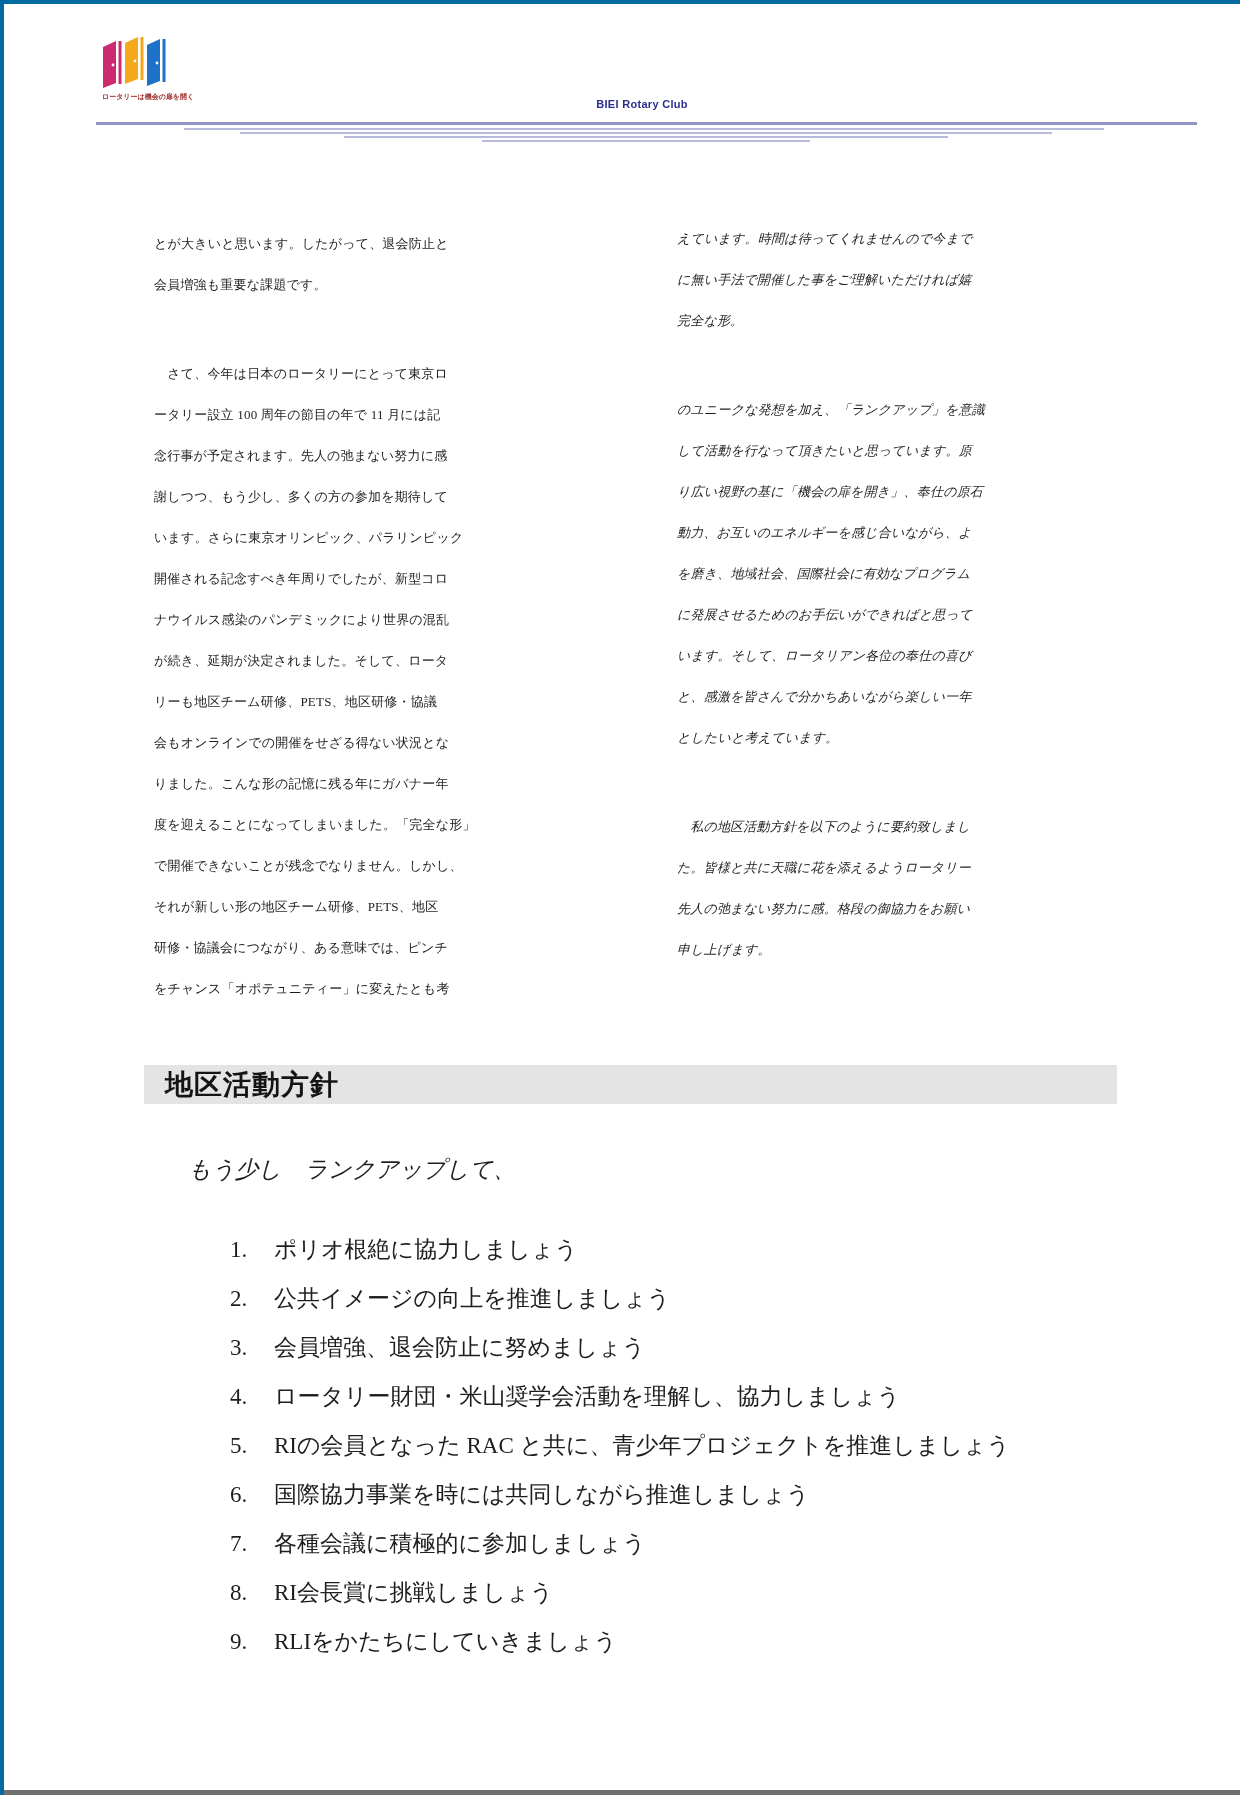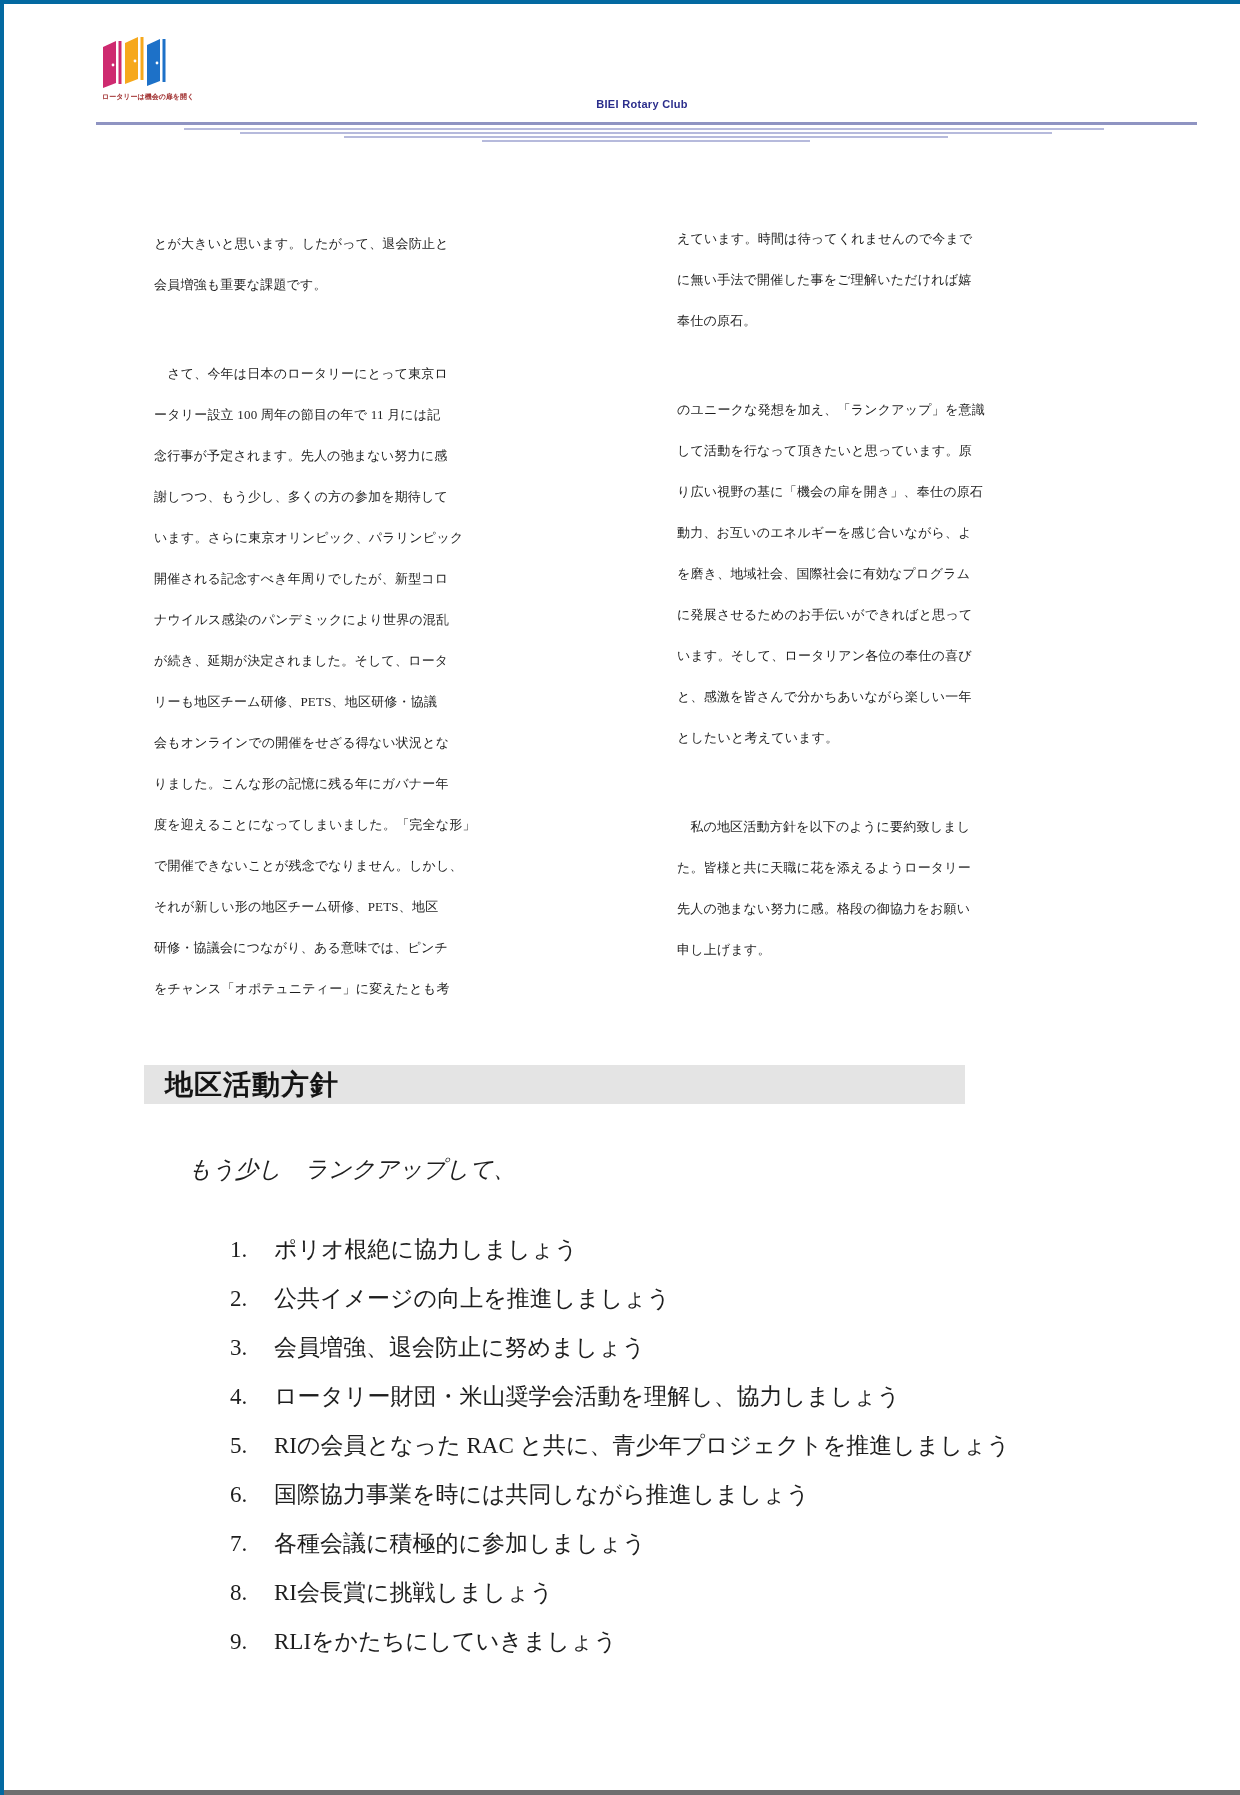--- a/index.html
+++ b/index.html
@@ -22,29 +22,29 @@
   }
   .rule { position:absolute; }
   .rule-1 { top:118px; left:92px;  width:1101px; height:3px; background:#8f94c2; }
   .rule-2 { top:124px; left:180px; width:920px;  height:2px; background:#b6badc; }
   .rule-3 { top:128px; left:236px; width:812px;  height:2px; background:#b6badc; }
   .rule-4 { top:132px; left:340px; width:604px;  height:2px; background:#b6badc; }
   .rule-5 { top:136px; left:478px; width:328px;  height:2px; background:#b6badc; }
   
   .col { position:absolute; }
   .col-left  { left:150px; top:219px; width:450px; }
-  .col-right { left:673px; top:214px; width:460px; }
+  .col-right { left:673px; top:214px; width:460px;font-style:italic; }
   .tline {
     height:41px; line-height:41px; font-size:13px;
     white-space:nowrap; letter-spacing:0.2px;
   }
   .tline.blank { height:48px; }
   
   .band {
-    position:absolute; left:140px; top:1061px; width:821px; height:39px;
+    position:absolute; left:140px; top:1061px; width:973px; height:39px;
     background:#e4e4e4;
   }
   .band span {
     display:block; padding-left:21px; line-height:40px;
     font-family:"Liberation Sans","DejaVu Sans",sans-serif;
     font-size:28px; font-weight:bold; color:#141414; letter-spacing:1px;
   }
   .subtitle {
     position:absolute; left:184px; top:1146px; height:40px; line-height:40px;
     font-size:23px; white-space:nowrap;font-style:italic;
@@ -109,21 +109,21 @@
       <div class="tline">りました。こんな形の記憶に残る年にガバナー年</div>
       <div class="tline">度を迎えることになってしまいました。「完全な形」</div>
       <div class="tline">で開催できないことが残念でなりません。しかし、</div>
       <div class="tline">それが新しい形の地区チーム研修、PETS、地区</div>
       <div class="tline">研修・協議会につながり、ある意味では、ピンチ</div>
       <div class="tline">をチャンス「オポテュニティー」に変えたとも考</div>
     </div>
   <div class="col col-right">
       <div class="tline">えています。時間は待ってくれませんので今まで</div>
       <div class="tline">に無い手法で開催した事をご理解いただければ嬉</div>
-      <div class="tline">奉仕の原石。</div>
+      <div class="tline">完全な形。</div>
       <div class="tline blank"></div>
       <div class="tline">のユニークな発想を加え、「ランクアップ」を意識</div>
       <div class="tline">して活動を行なって頂きたいと思っています。原</div>
       <div class="tline">り広い視野の基に「機会の扉を開き」、奉仕の原石</div>
       <div class="tline">動力、お互いのエネルギーを感じ合いながら、よ</div>
       <div class="tline">を磨き、地域社会、国際社会に有効なプログラム</div>
       <div class="tline">に発展させるためのお手伝いができればと思って</div>
       <div class="tline">います。そして、ロータリアン各位の奉仕の喜び</div>
       <div class="tline">と、感激を皆さんで分かちあいながら楽しい一年</div>
       <div class="tline">としたいと考えています。</div>

